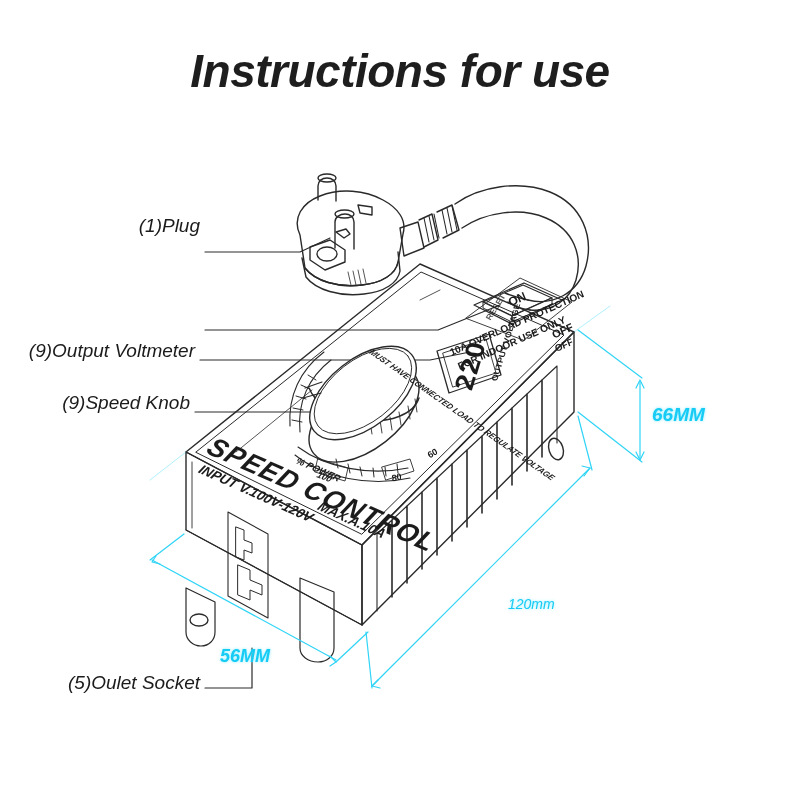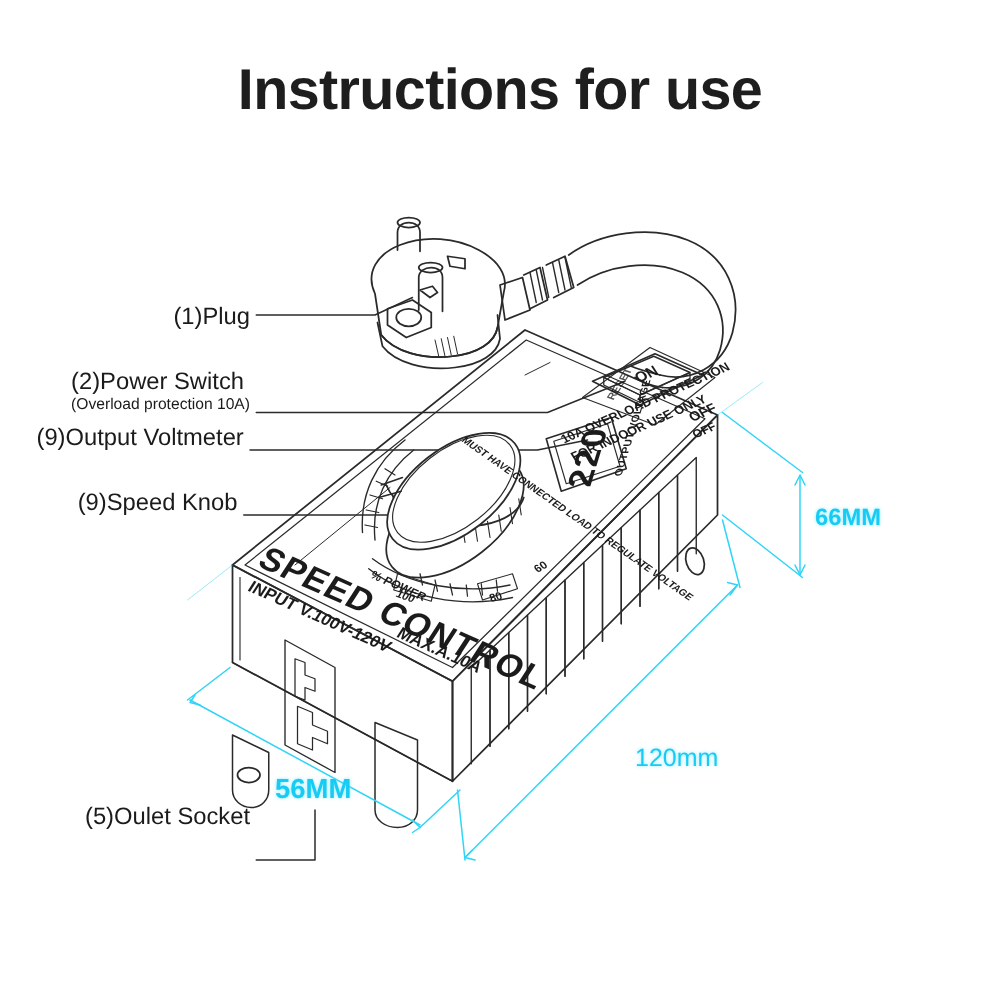--- a/index.html
+++ b/index.html
@@ -14,20 +14,21 @@
     overflow: hidden;
     font-family: "Liberation Sans", sans-serif;
     color: #1b1b1b;
   }
   #page {
     position: absolute;
     left: 0; top: 0;
     width: 800px;
     height: 800px;
     background: #ffffff;
+    font-style: italic;
   }
   #title {
     position: absolute;
     left: 0;
     top: 44px;
     width: 800px;
     text-align: center;
     font-size: 46px;
     font-weight: bold;
     letter-spacing: -0.5px;
@@ -278,46 +279,42 @@
         <path d="M156 556 L152 562 L160 564"></path>
         <path d="M330 656 L336 662 L330 666"></path>
 
         <path d="M186 452 L150 480" stroke-width="0.7" opacity="0.55"></path>
         <path d="M574 332 L610 306" stroke-width="0.7" opacity="0.55"></path>
       </g>
 
     </g>
   </svg>
 
-  <div class="callout" style="left:200px; top:244px; transform:translateX(-100%);">
+  <div class="callout" style="left:200px; top:216px; transform:translateX(-100%);">
     <span class="main">(1)Plug</span>
   </div>
 
-  <div class="callout" style="left:200px; top:296px; transform:translateX(-100%);">
-    <span class="main">(2)Power Switch</span>
-    <span class="sub">(Overload protection 10A)</span>
-  </div>
 
   <div class="callout" style="left:195px; top:341px; transform:translateX(-100%);">
     <span class="main">(9)Output Voltmeter</span>
   </div>
 
   <div class="callout" style="left:190px; top:393px; transform:translateX(-100%);">
     <span class="main">(9)Speed Knob</span>
   </div>
 
-  <div class="callout" style="left:200px; top:644px; transform:translateX(-100%);">
+  <div class="callout" style="left:200px; top:673px; transform:translateX(-100%);">
     <span class="main">(5)Oulet Socket</span>
   </div>
 
   <div class="dim-label" style="left:640px; top:404px; font-size:19px;">66MM</div>
 
-  <div class="dim-label" style="left:208px; top:618px; font-size:22px;">56MM</div>
-
-  <div class="dim-label" style="left:496px; top:596px; font-size:20px; font-weight:normal;">120mm</div>
+  <div class="dim-label" style="left:208px; top:646px; font-size:18px;">56MM</div>
+
+  <div class="dim-label" style="left:496px; top:596px; font-size:14px; font-weight:normal;">120mm</div>
 
   <div class="dev-label" style="left:218px; top:432px; font-size:27px; font-weight:bold; letter-spacing:1px;
               transform: rotate(24deg) skewX(-9deg);">SPEED CONTROL</div>
 
   <div class="dev-label" style="left:204px; top:462px; font-size:13.5px; font-weight:bold;
               transform: rotate(24deg) skewX(-9deg);">INPUT V.100V-120V</div>
 
   <div class="dev-label" style="left:323px; top:499px; font-size:13.5px; font-weight:bold;
               transform: rotate(24deg) skewX(-9deg);">MAX.A.10A</div>
 

